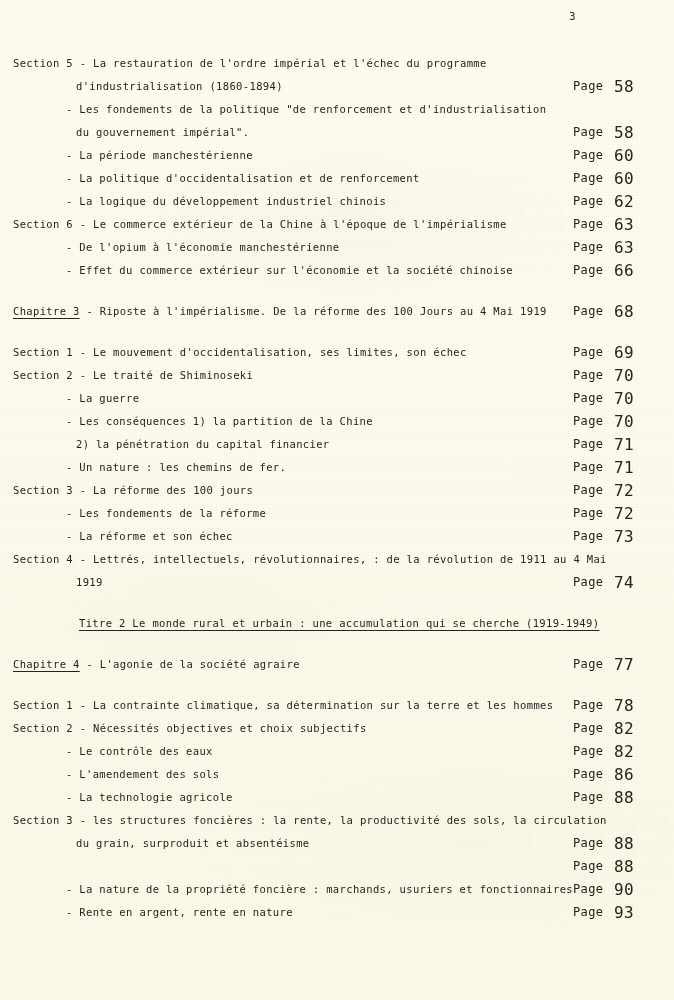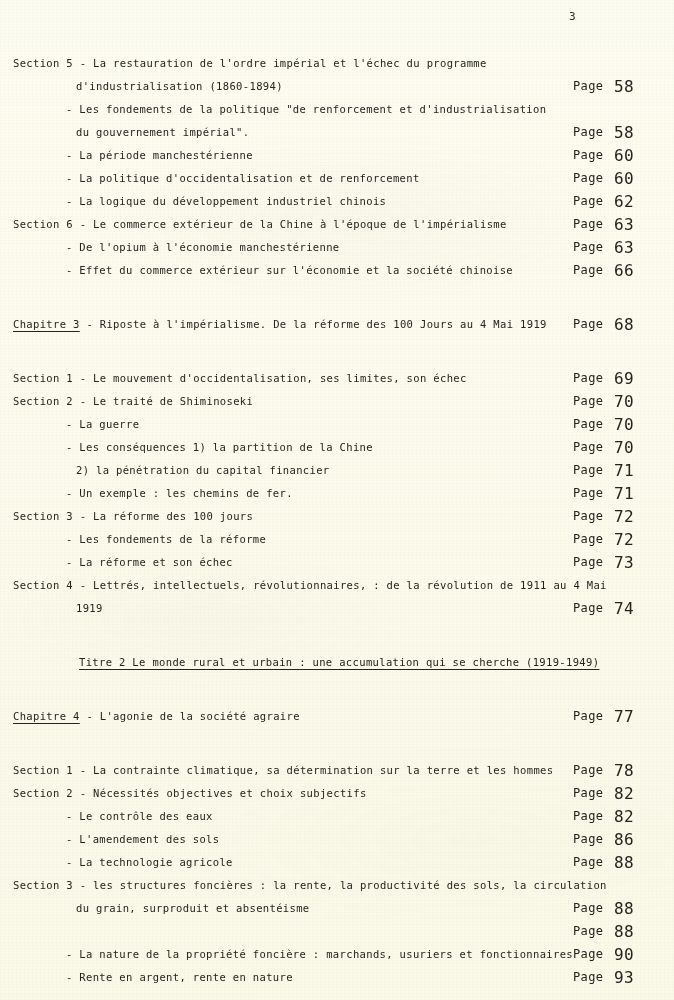--- a/index.html
+++ b/index.html
@@ -61,21 +61,21 @@
     right: 0;
     z-index: 5;
   }
 
   .row {
     position: relative;
     height: 23px;
     line-height: 23px;
     white-space: nowrap;
   }
-  .row.gap-before { margin-top: 31px; text-decoration: underline; }
+  .row.gap-before { margin-top: 18px; text-decoration: underline; }
 
   .label {
     position: absolute;
     font-size: 10.5px;
     letter-spacing: 0.35px;
     color: #24231f;
     top: 0;
   }
 
   
@@ -191,21 +191,21 @@
           <span class="label lvl-dash">- Les conséquences 1) la partition de la Chine</span>
           <span class="pg-word">Page</span>
           <span class="pg-num">70</span>
         </div>
         <div class="row">
           <span class="label lvl-sub">2) la pénétration du capital financier</span>
           <span class="pg-word">Page</span>
           <span class="pg-num">71</span>
         </div>
         <div class="row">
-          <span class="label lvl-dash">- Un exemple : les chemins de fer.</span>
+          <span class="label lvl-dash">- Un nature : les chemins de fer.</span>
           <span class="pg-word">Page</span>
           <span class="pg-num">71</span>
         </div>
         <div class="row">
           <span class="label lvl-section">Section 3 - La réforme des 100 jours</span>
           <span class="pg-word">Page</span>
           <span class="pg-num">72</span>
         </div>
         <div class="row">
           <span class="label lvl-dash">- Les fondements de la réforme</span>

